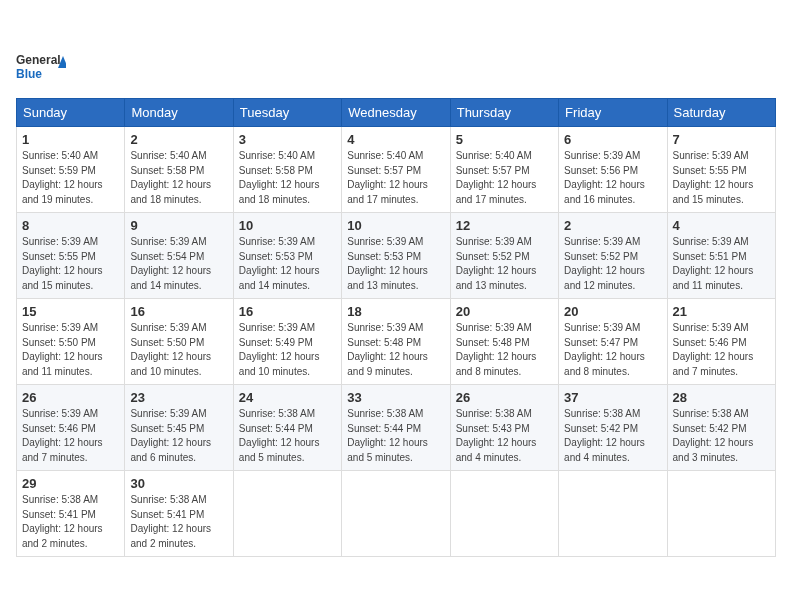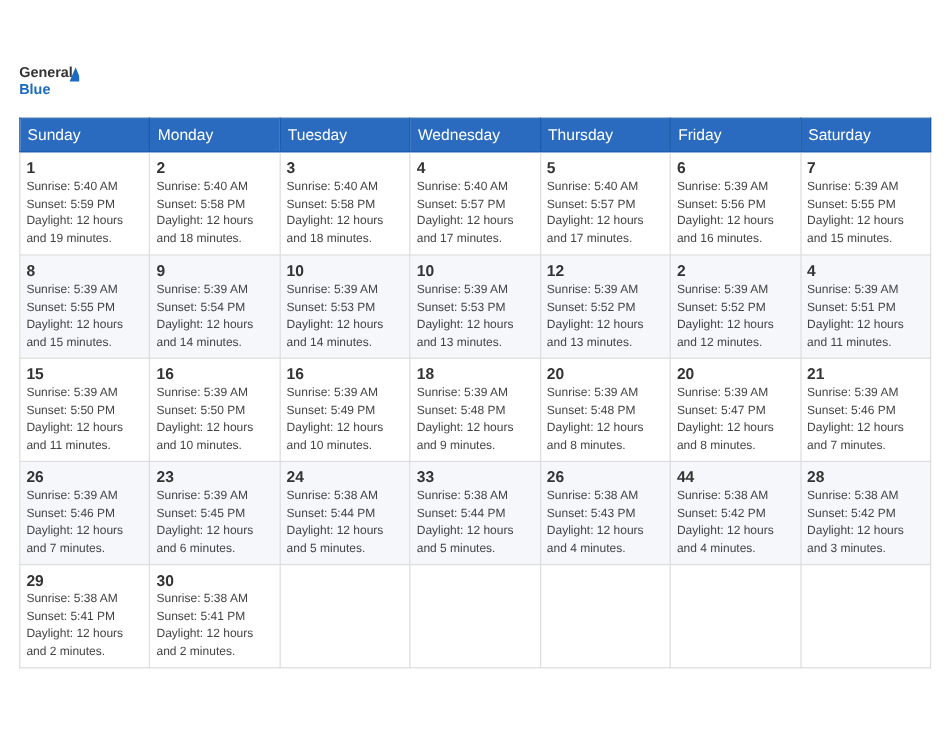--- a/index.html
+++ b/index.html
@@ -318,21 +318,21 @@
       </td>
         <td>
         <span class="day-num">26</span>
         <div class="day-info">
           Sunrise: 5:38 AM<br>
           Sunset: 5:43 PM<br>
           Daylight: 12 hours and 4 minutes.
         </div>
       </td>
         <td>
-        <span class="day-num">44</span>
+        <span class="day-num">37</span>
         <div class="day-info">
           Sunrise: 5:38 AM<br>
           Sunset: 5:42 PM<br>
           Daylight: 12 hours and 4 minutes.
         </div>
       </td>
         <td>
         <span class="day-num">28</span>
         <div class="day-info">
           Sunrise: 5:38 AM<br>

